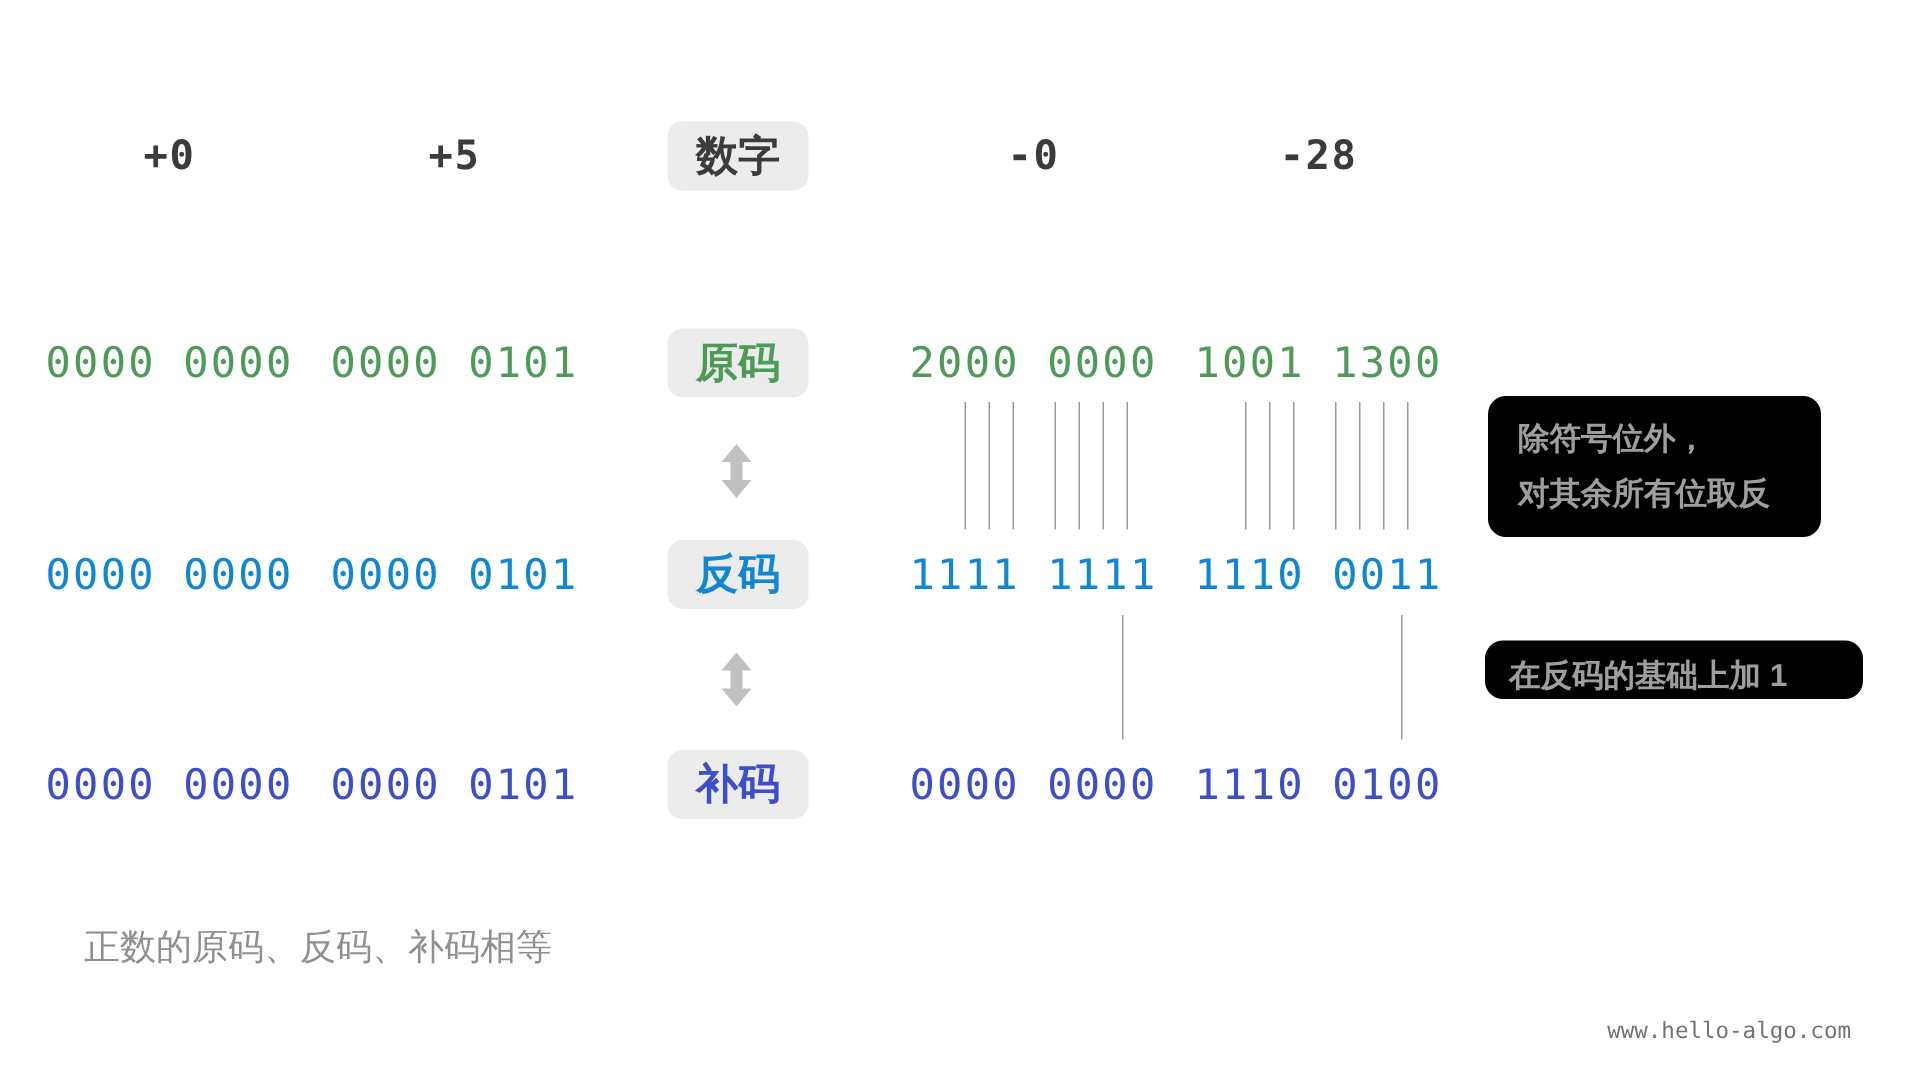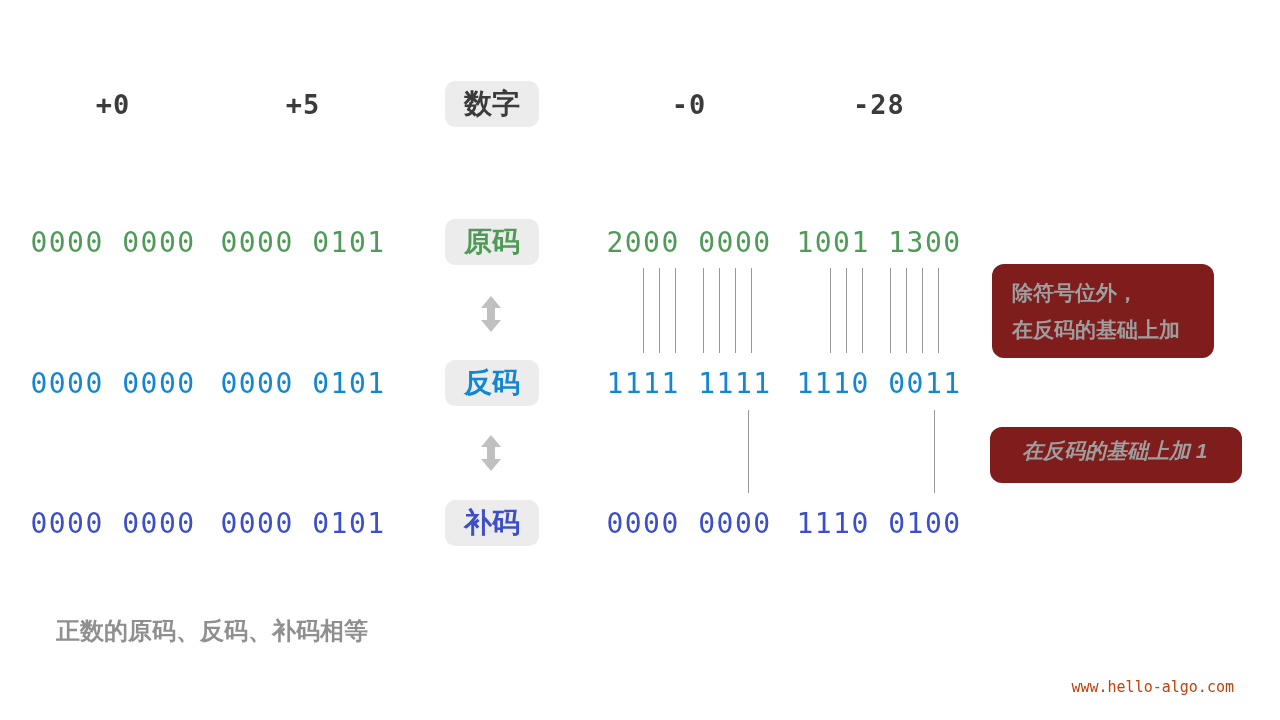--- a/index.html
+++ b/index.html
@@ -24,28 +24,28 @@
   
   .tickgroup{position:absolute;display:flex;align-items:stretch;}
   .tickgroup .tick{width:1px;background:#999999;margin-right:15px;}
   .tickgroup .tick:nth-child(4){margin-left:12px;}
   .tickgroup .tick:last-child{margin-right:0;}
   .single-line{position:absolute;width:1px;background:#999999;}
   
   .arrow{position:absolute;transform:translate(-50%,-50%);line-height:0;}
   
   .note{
-    position:absolute;background:#7f1d1d;border-radius:12px;
+    position:absolute;background:#000000;border-radius:12px;
     color:#9e9e9e;font-weight:bold;box-sizing:border-box;
   }
   .note-invert{left:992px;top:264px;width:222px;height:94px;padding:10px 20px;font-size:21px;line-height:37px;}
-  .note-addone{left:990px;top:427px;width:252px;height:56px;padding:0 32px;font-size:21px;line-height:48px;font-style:italic;}
-  .caption{position:absolute;transform:translateY(-50%);font-size:24px;font-weight:bold;color:#8f8f8f;white-space:nowrap;}
+  .note-addone{left:990px;top:427px;width:252px;height:39px;padding:0 16px;font-size:21px;line-height:48px;}
+  .caption{position:absolute;transform:translateY(-50%);font-size:24px;font-weight:normal;color:#8f8f8f;white-space:nowrap;}
   .watermark{
-    position:absolute;right:46px;bottom:24px;font-size:15px;color:#c2410c;
+    position:absolute;right:46px;bottom:24px;font-size:15px;color:#737373;
     font-family:"DejaVu Sans Mono","Liberation Mono",monospace;
     margin-top:44px;
   }
   
   .c1{left:113px;} .c2{left:303px;} .cb{left:492px;} .c3{left:689px;} .c4{left:879px;}
   
   .r0{top:104px;} .r1{top:242px;} .r2{top:383px;} .r3{top:523px;}
 </style>
 </head>
 <body>
@@ -105,21 +105,21 @@
   </div>
 
   <div class="cell mono bin indigo c1 r3">0000 0000</div>
   <div class="cell mono bin indigo c2 r3">0000 0101</div>
   <div class="cell badge indigo cb r3">补码</div>
   <div class="cell mono bin indigo c3 r3">0000 0000</div>
   <div class="cell mono bin indigo c4 r3">1110 0100</div>
 
   <div class="note note-invert">
     <div>除符号位外，</div>
-    <div>在反码的基础上加</div>
+    <div>对其余所有位取反</div>
   </div>
   <div class="note note-addone">在反码的基础上加 1</div>
 
   <div class="caption" style="left:56px;top:631px;">正数的原码、反码、补码相等</div>
 
   <div class="watermark">www.hello-algo.com</div>
 
 </div>
 
 </body></html>

